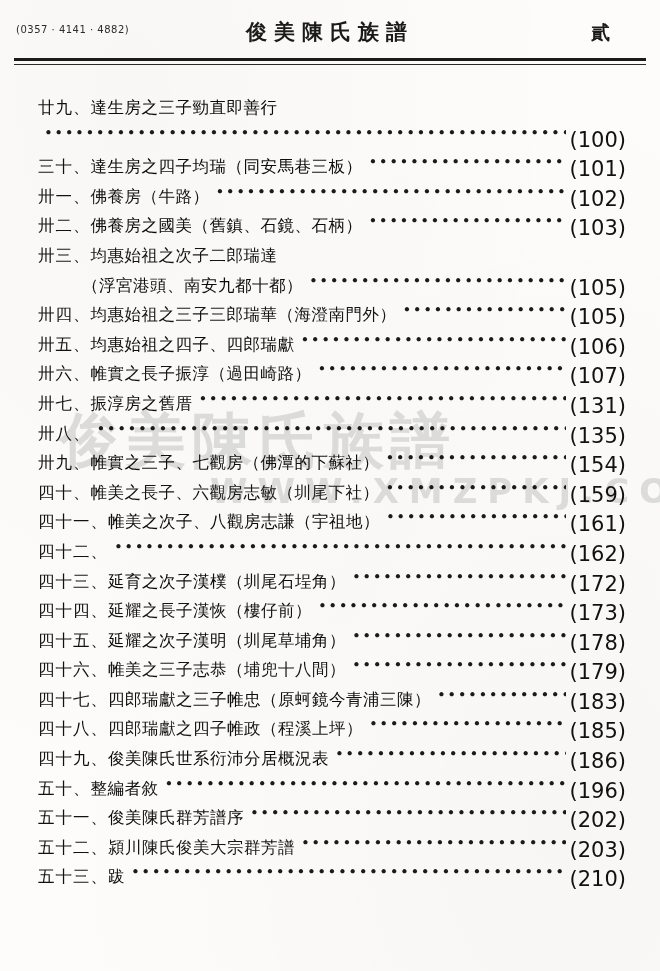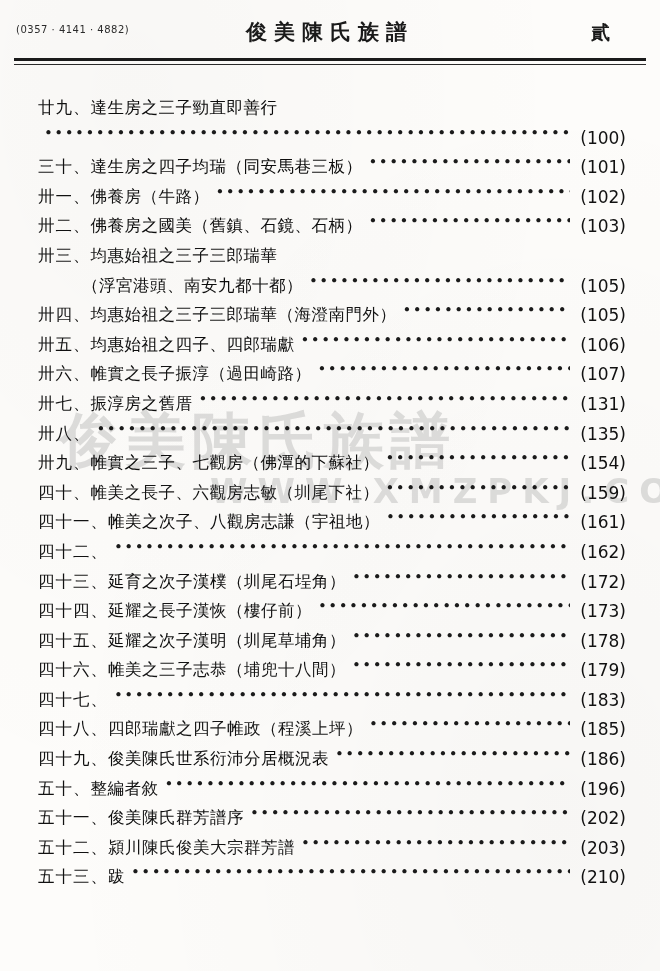--- a/index.html
+++ b/index.html
@@ -140,21 +140,21 @@
     position: relative;
     top: -4px;
     font-size: 15px;
     letter-spacing: 1.5px;
     color: #1a1a1a;
     white-space: nowrap;
   }
   .toc-row .pg {
     flex: 0 0 auto;
     font-family: "DejaVu Sans", sans-serif;
-    font-size: 17px;
+    font-size: 21px;
     min-width: 52px;
     text-align: right;
   }
 
   
   .toc-row:nth-child(odd) .txt { color: #0d0d0d; }
   .toc-row:nth-child(even) .txt { color: #141414; }
 </style>
 </head>
 <body>
@@ -199,21 +199,21 @@
         <span class="pg">(102)</span>
       </div>
       <div class="toc-row">
         <span class="num">卅二、</span>
         <span class="txt">佛養房之國美（舊鎮、石鏡、石柄）</span>
         <span class="dots">••••••••••••••••••••••••••••••••••••••••••••••••••••••••••••••••••••••••••••••••</span>
         <span class="pg">(103)</span>
       </div>
       <div class="toc-row">
         <span class="num">卅三、</span>
-        <span class="txt">均惠始祖之三子三郎瑞華</span>
+        <span class="txt">均惠始祖之次子二郎瑞達</span>
         <span class="dots"></span>
         <span class="pg"></span>
       </div>
       <div class="toc-row indent">
         <span class="num"></span>
         <span class="txt">（浮宮港頭、南安九都十都）</span>
         <span class="dots">••••••••••••••••••••••••••••••••••••••••••••••••••••••••••••••••••••••••••••••••</span>
         <span class="pg">(105)</span>
       </div>
       <div class="toc-row">
@@ -287,20 +287,21 @@
         <span class="pg">(178)</span>
       </div>
       <div class="toc-row">
         <span class="num">四十六、</span>
         <span class="txt">帷美之三子志恭（埔兜十八間）</span>
         <span class="dots">••••••••••••••••••••••••••••••••••••••••••••••••••••••••••••••••••••••••••••••••</span>
         <span class="pg">(179)</span>
       </div>
       <div class="toc-row">
         <span class="num">四十七、</span>
+        <span class="txt">四郎瑞獻之三子帷忠（原蚵鏡今青浦三陳）</span>
         <span class="dots">••••••••••••••••••••••••••••••••••••••••••••••••••••••••••••••••••••••••••••••••</span>
         <span class="pg">(183)</span>
       </div>
       <div class="toc-row">
         <span class="num">四十八、</span>
         <span class="txt">四郎瑞獻之四子帷政（程溪上坪）</span>
         <span class="dots">••••••••••••••••••••••••••••••••••••••••••••••••••••••••••••••••••••••••••••••••</span>
         <span class="pg">(185)</span>
       </div>
       <div class="toc-row">

